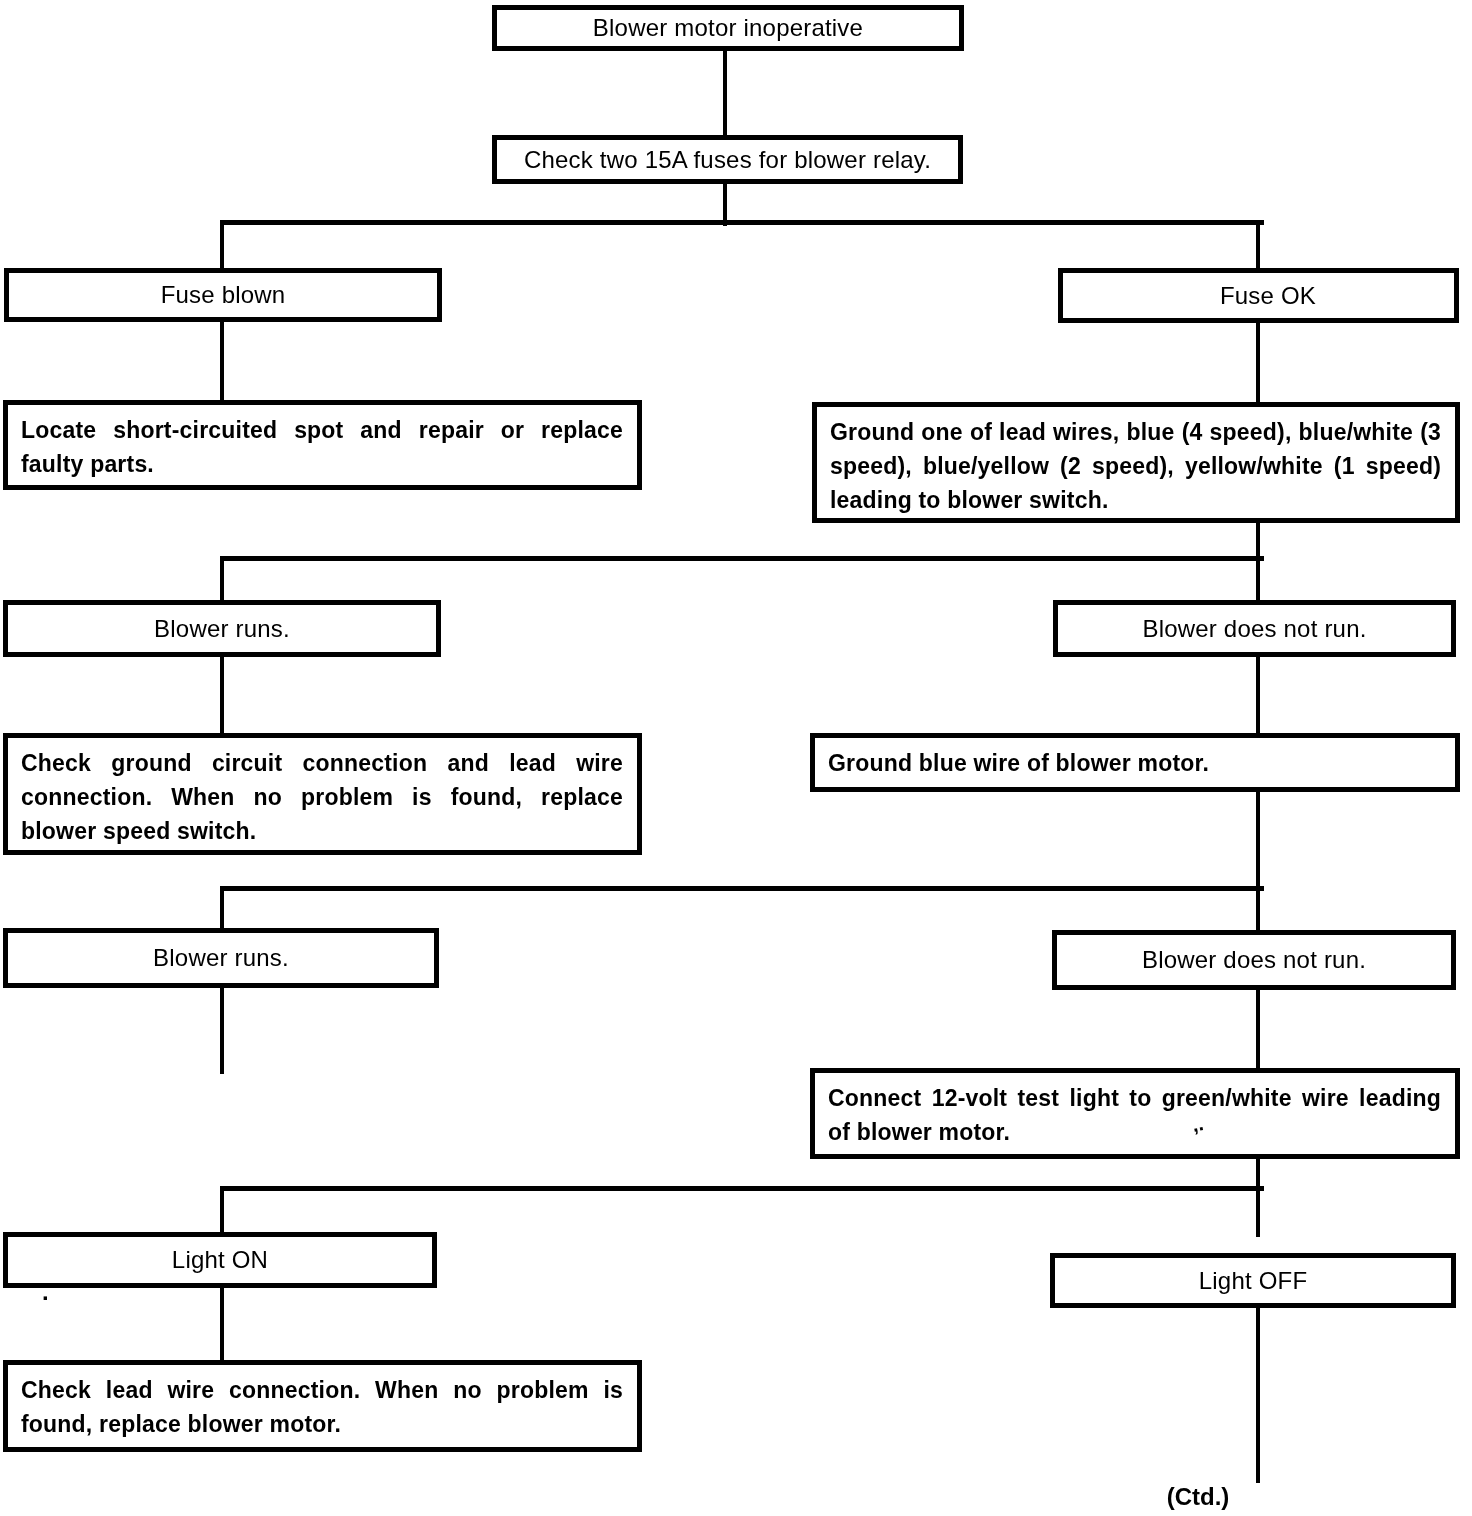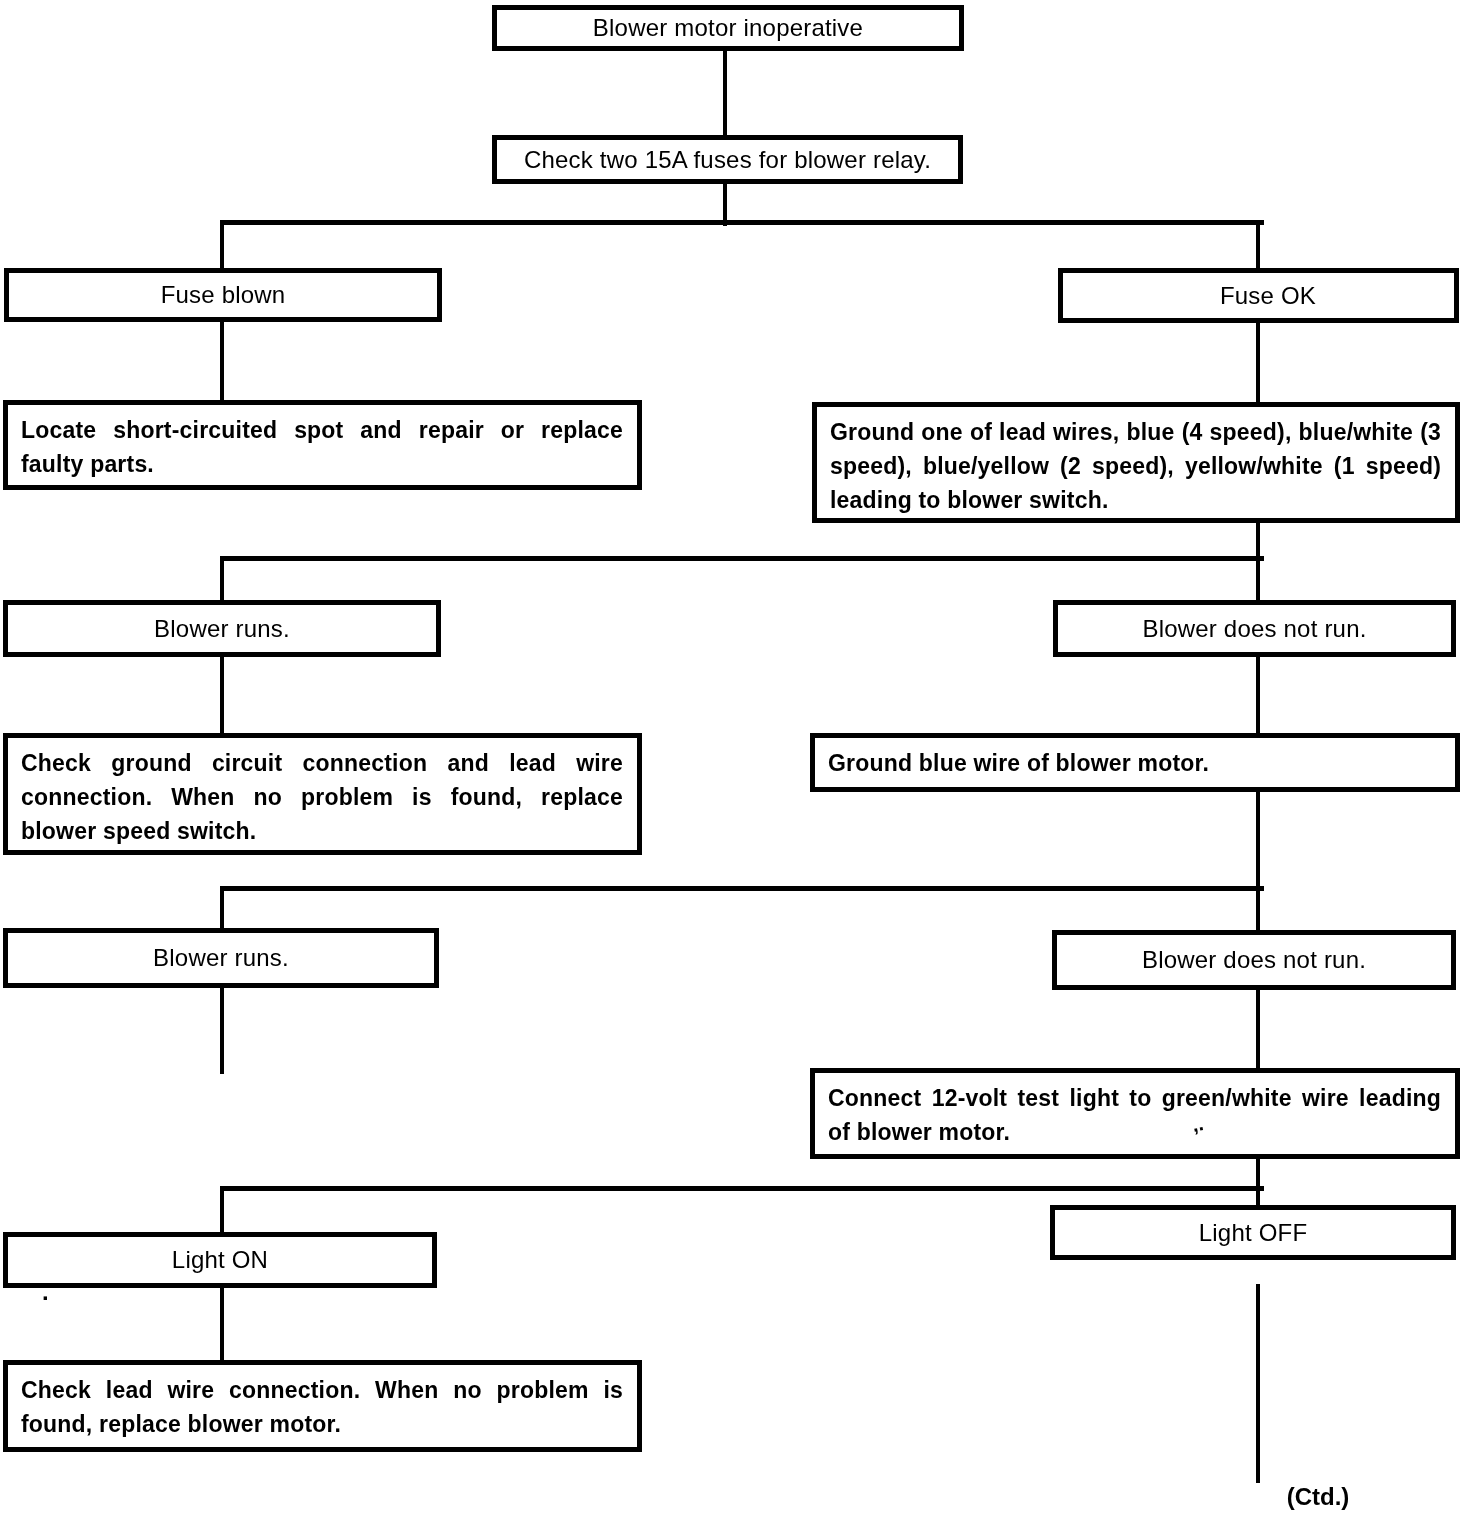--- a/index.html
+++ b/index.html
@@ -148,26 +148,26 @@
 
 
   <div class="box action" style="left:810px; top:1068px; width:650px; height:91px;">
     <span class="label">Connect 12-volt test light to green/white wire leading of blower motor.</span>
   </div>
 
   <div class="box decision" style="left:3px; top:1232px; width:434px; height:56px;">
     <span class="label">Light ON</span>
   </div>
 
-  <div class="box decision" style="left:1050px; top:1205px; width:406px; height:55px;">
+  <div class="box decision" style="left:1050px; top:1253px; width:406px; height:55px;">
     <span class="label">Light OFF</span>
   </div>
 
   <div class="box action" style="left:3px; top:1360px; width:639px; height:92px;">
     <span class="label">Check lead wire connection. When no problem is found, replace blower motor.</span>
   </div>
 
-  <div class="floating-label" style="left:1248px; top:1483px; width:140px;">(Ctd.)</div>
+  <div class="floating-label" style="left:1128px; top:1483px; width:140px;">(Ctd.)</div>
 
   <div class="artifact" style="left:42px; top:1278px;">.</div>
   <div class="artifact" style="left:1192px; top:1113px; font-size:20px; transform:rotate(-12deg);">,.</div>
 
 </div>
 
 </body></html>

